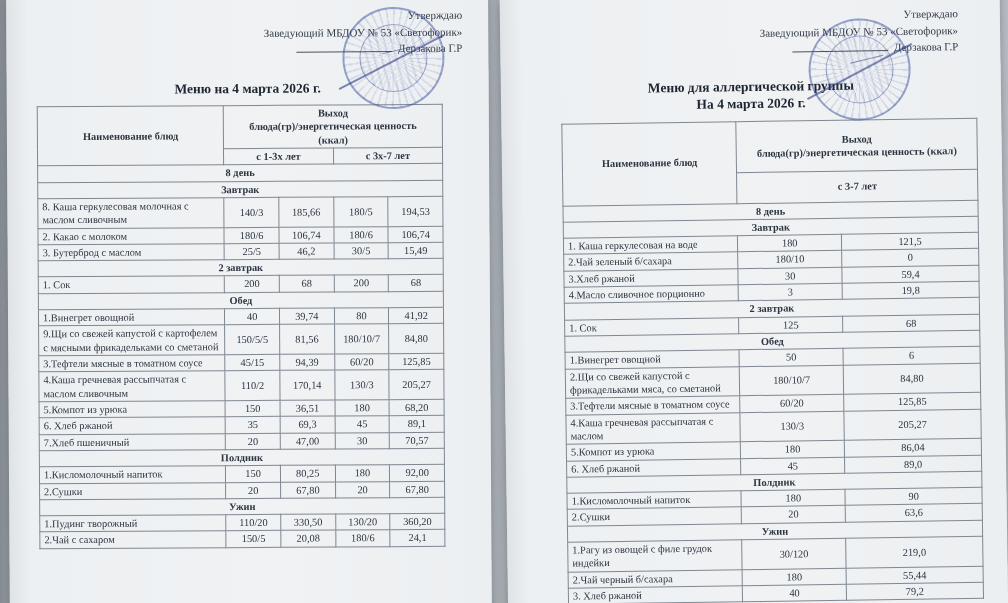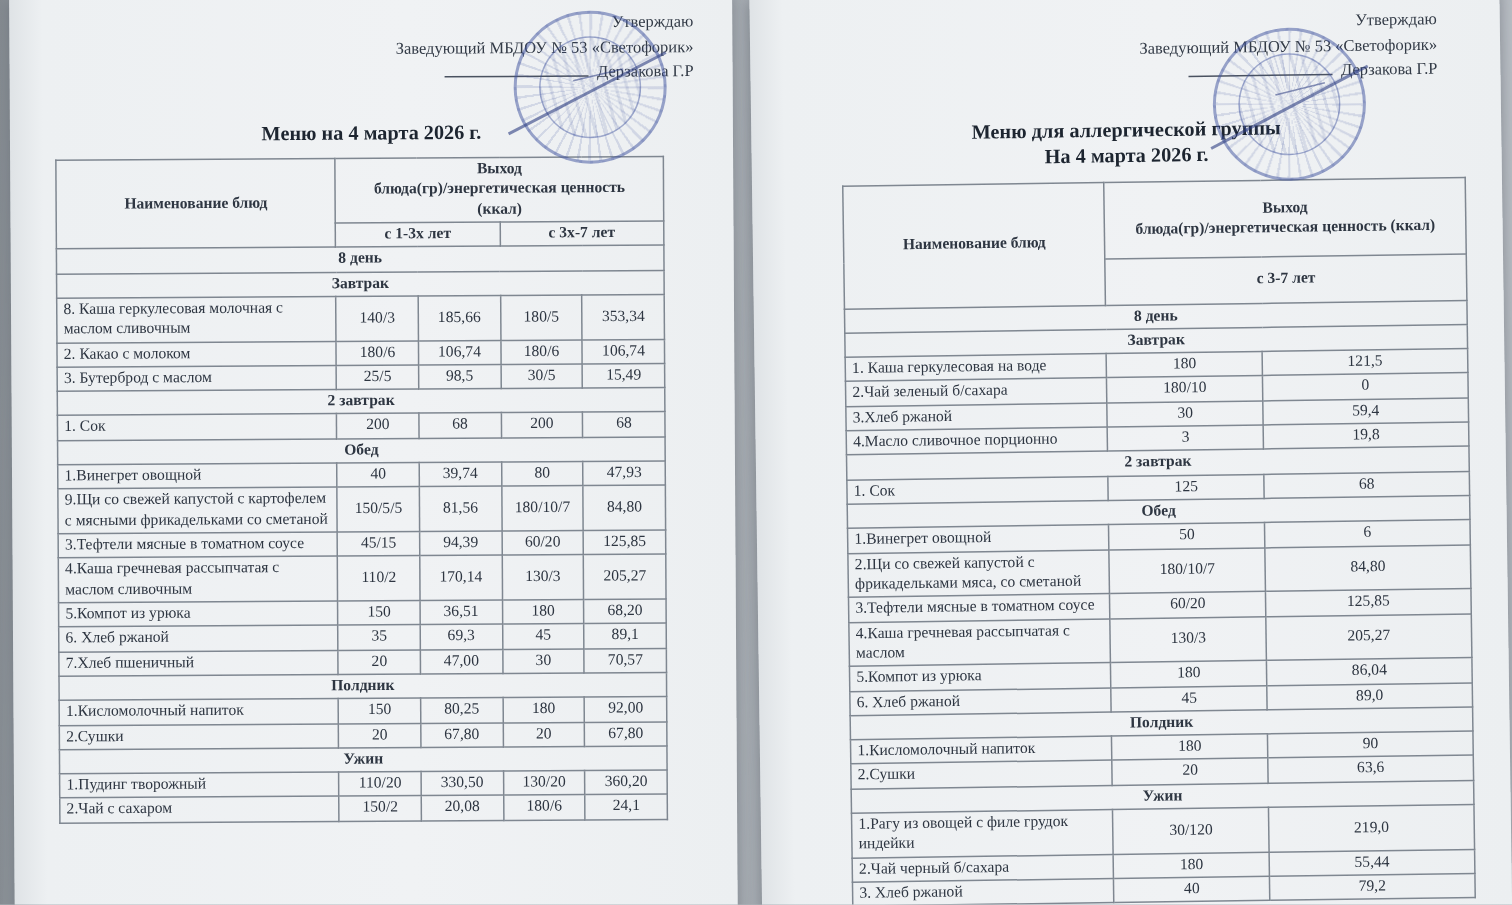--- a/index.html
+++ b/index.html
@@ -88,33 +88,33 @@
             <td class="sec" colspan="5">8 день</td>
           </tr>
           <tr>
             <td class="sec" colspan="5">Завтрак</td>
           </tr>
           <tr>
             <td class="name">8. Каша геркулесовая молочная с маслом сливочным</td>
             <td class="val">140/3</td>
             <td class="val">185,66</td>
             <td class="val">180/5</td>
-            <td class="val">353,34</td>
+            <td class="val">194,53</td>
           </tr>
           <tr>
             <td class="name">2. Какао с молоком</td>
             <td class="val">180/6</td>
             <td class="val">106,74</td>
             <td class="val">180/6</td>
             <td class="val">106,74</td>
           </tr>
           <tr>
             <td class="name">3. Бутерброд с маслом</td>
             <td class="val">25/5</td>
-            <td class="val">98,5</td>
+            <td class="val">46,2</td>
             <td class="val">30/5</td>
             <td class="val">15,49</td>
           </tr>
           <tr>
             <td class="sec" colspan="5">2 завтрак</td>
           </tr>
           <tr>
             <td class="name">1. Сок</td>
             <td class="val">200</td>
             <td class="val">68</td>
@@ -122,21 +122,21 @@
             <td class="val">68</td>
           </tr>
           <tr>
             <td class="sec" colspan="5">Обед</td>
           </tr>
           <tr>
             <td class="name">1.Винегрет овощной</td>
             <td class="val">40</td>
             <td class="val">39,74</td>
             <td class="val">80</td>
-            <td class="val">47,93</td>
+            <td class="val">41,92</td>
           </tr>
           <tr>
             <td class="name">9.Щи со свежей капустой с картофелем с мясными фрикадельками со сметаной</td>
             <td class="val">150/5/5</td>
             <td class="val">81,56</td>
             <td class="val">180/10/7</td>
             <td class="val">84,80</td>
           </tr>
           <tr>
             <td class="name">3.Тефтели мясные в томатном соусе</td>
@@ -195,21 +195,21 @@
           </tr>
           <tr>
             <td class="name">1.Пудинг творожный</td>
             <td class="val">110/20</td>
             <td class="val">330,50</td>
             <td class="val">130/20</td>
             <td class="val">360,20</td>
           </tr>
           <tr>
             <td class="name">2.Чай с сахаром</td>
-            <td class="val">150/2</td>
+            <td class="val">150/5</td>
             <td class="val">20,08</td>
             <td class="val">180/6</td>
             <td class="val">24,1</td>
           </tr>
         </tbody>
     </table>
   </div>
 
   <div class="paper paper-right">
     <div class="approval">

